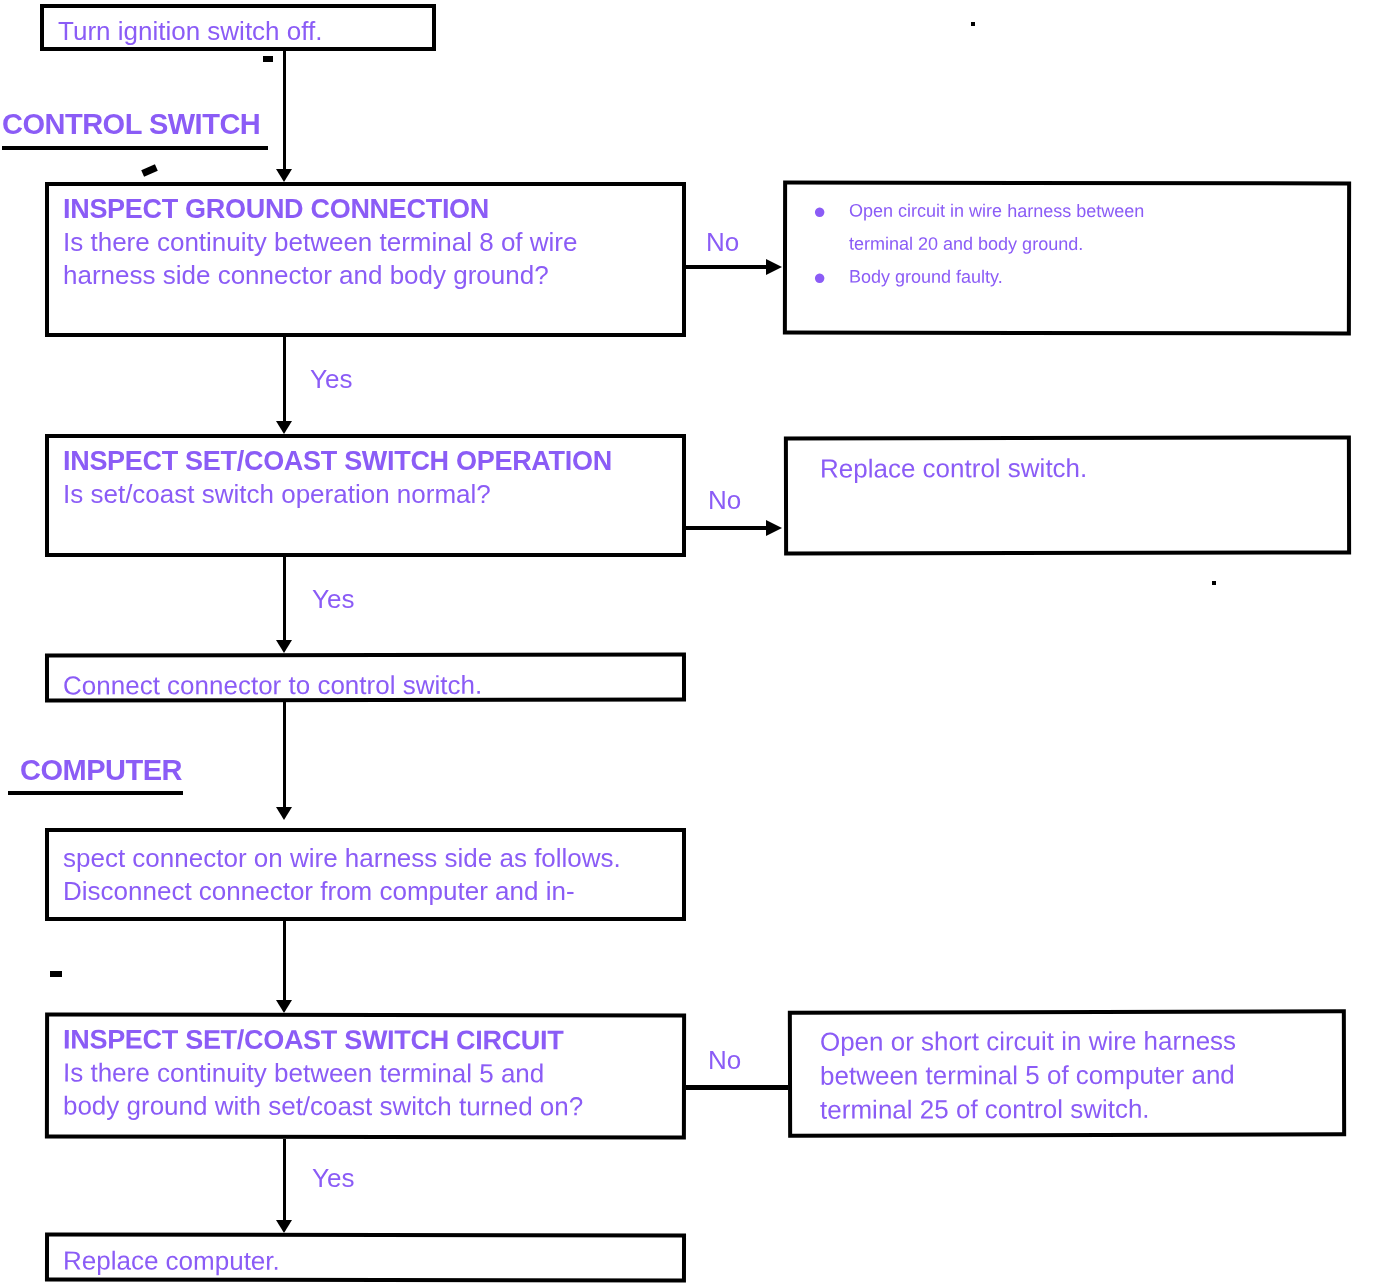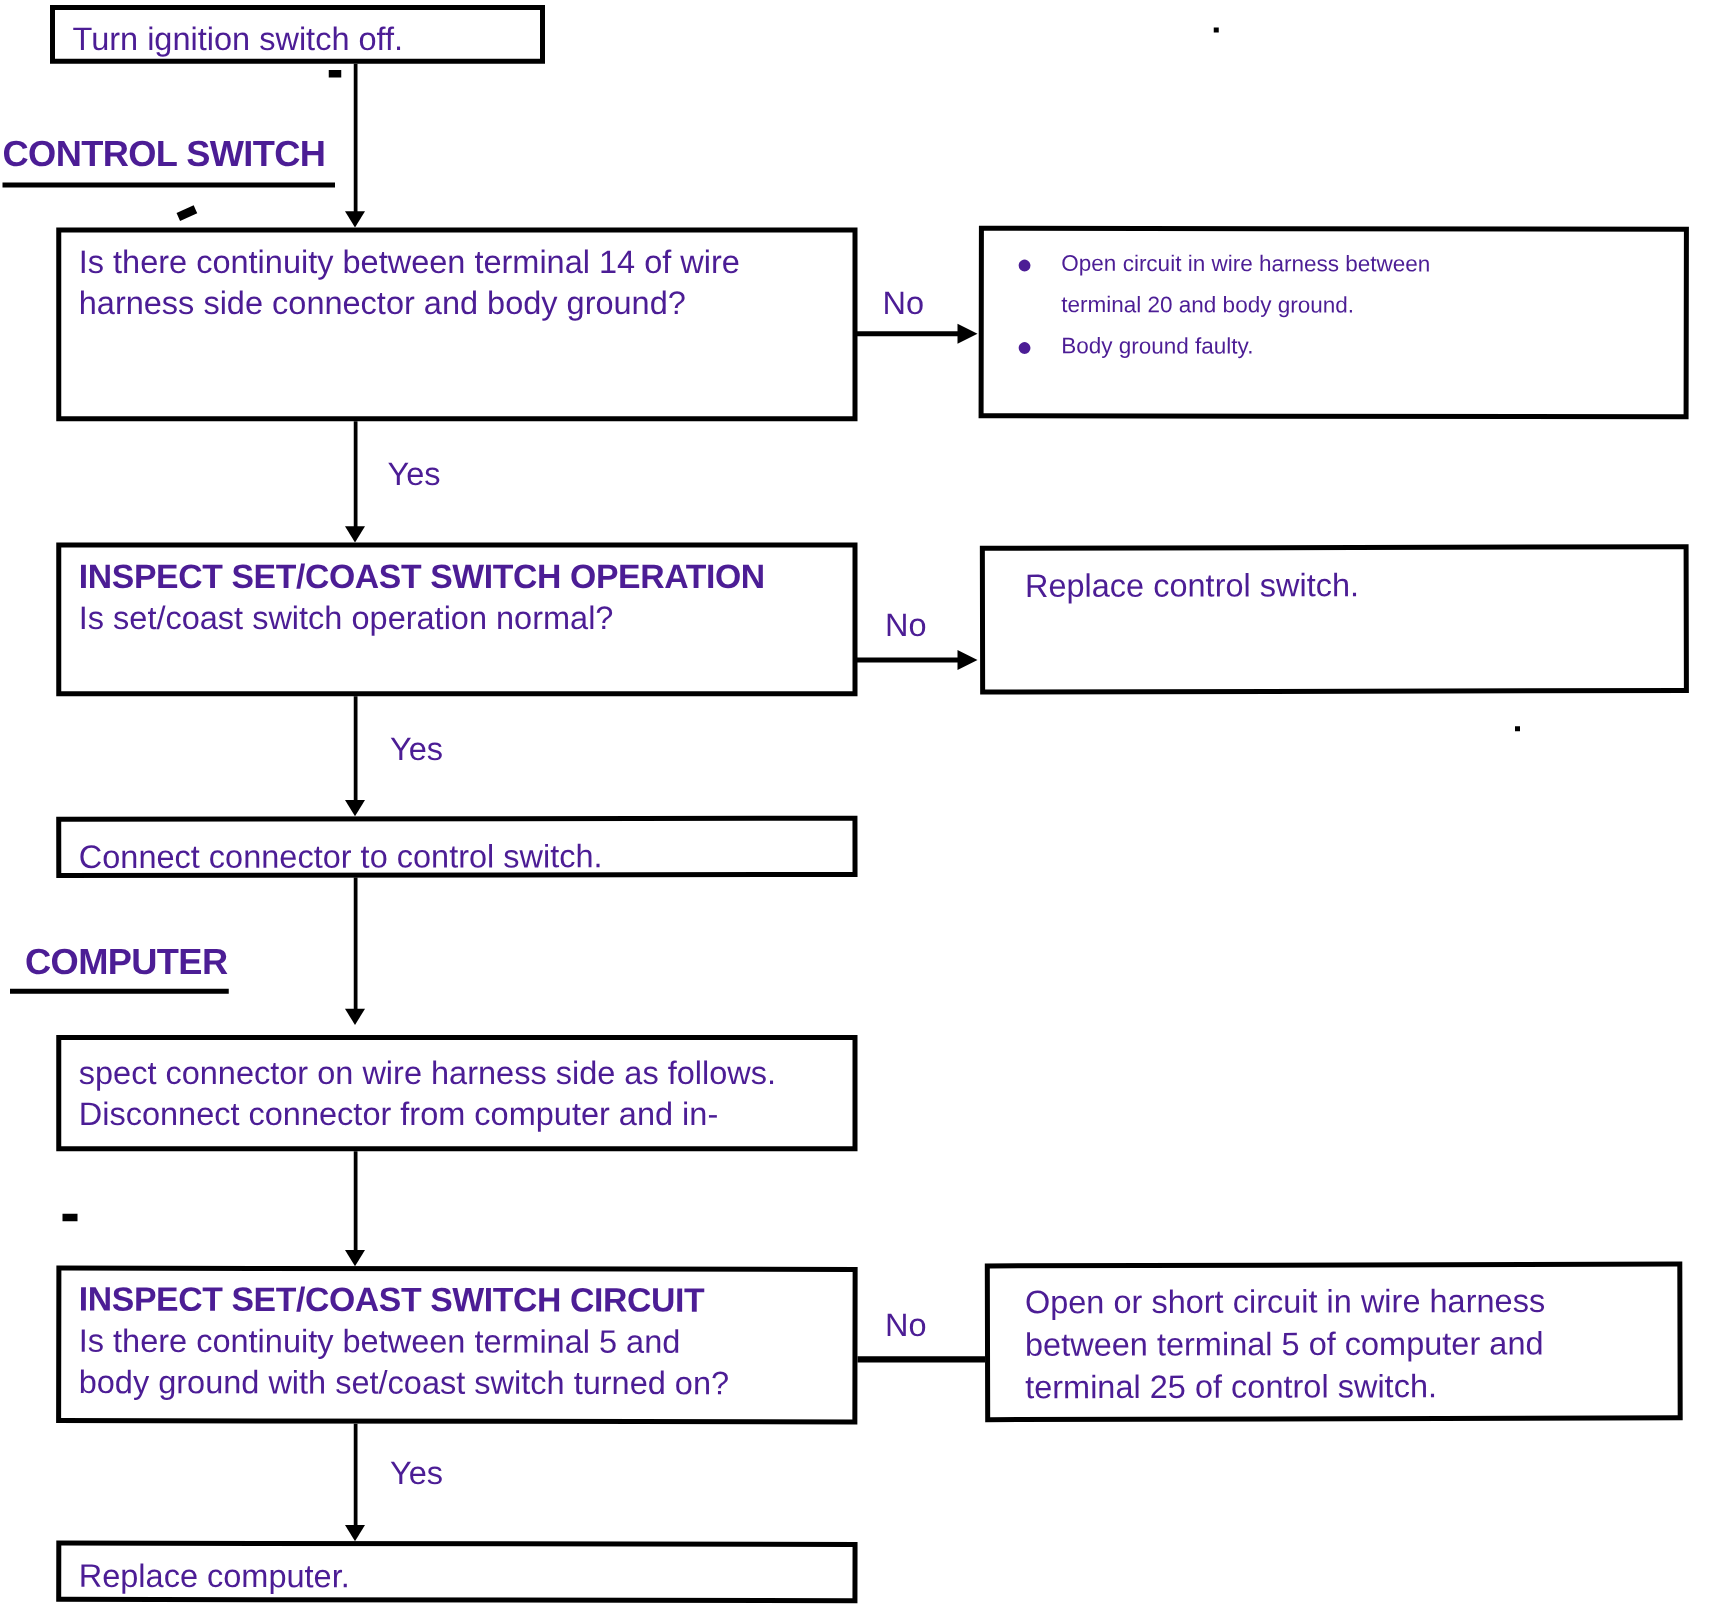--- a/index.html
+++ b/index.html
@@ -1,21 +1,21 @@
 <!DOCTYPE html>
 <html><head>
 <meta charset="utf-8">
 <style>
   html,body{margin:0;padding:0;background:#fff;}
   #canvas{
     position:relative;
     width:1376px;height:1286px;
     background:#ffffff;
     font-family:"Liberation Sans", sans-serif;
-    color:#4c1d95;
+    color:#8b5cf6;
     overflow:hidden;
   }
   .node{
     position:absolute;
     border:4px solid #000;
     background:#fff;
     box-sizing:border-box;
   }
   .node .txt{font-size:26px;line-height:33px;}
   .node .title{font-size:27px;font-weight:700;line-height:33px;letter-spacing:-0.3px;}
@@ -61,21 +61,22 @@
     <div class="txt">Turn ignition switch off.</div>
   </div>
 
   <div class="vline" style="left:283px;top:51px;height:120px;"></div>
   <div class="arrow-down" style="left:276px;top:169px;"></div>
 
   <div class="heading" style="left:2px;top:108px;">CONTROL SWITCH</div>
   <div class="underline" style="left:2px;top:146px;width:266px;"></div>
 
   <div class="node pad" style="left:45px;top:182px;width:641px;height:155px;">
-    <div class="txt">Is there continuity between terminal 14 of wire</div>
+    <div class="title">INSPECT GROUND CONNECTION</div>
+    <div class="txt">Is there continuity between terminal 8 of wire</div>
     <div class="txt">harness side connector and body ground?</div>
   </div>
 
   <div class="edge-label" style="left:706px;top:228px;">No</div>
   <div class="hline" style="left:683px;top:265px;width:86px;"></div>
   <div class="arrow-right" style="left:766px;top:259px;"></div>
 
   <div class="node bullets" style="left:783px;top:181px;width:568px;height:154px;transform:rotate(0.1deg);">
     <div class="bullet-row">
       <span class="bullet-glyph">●</span>

